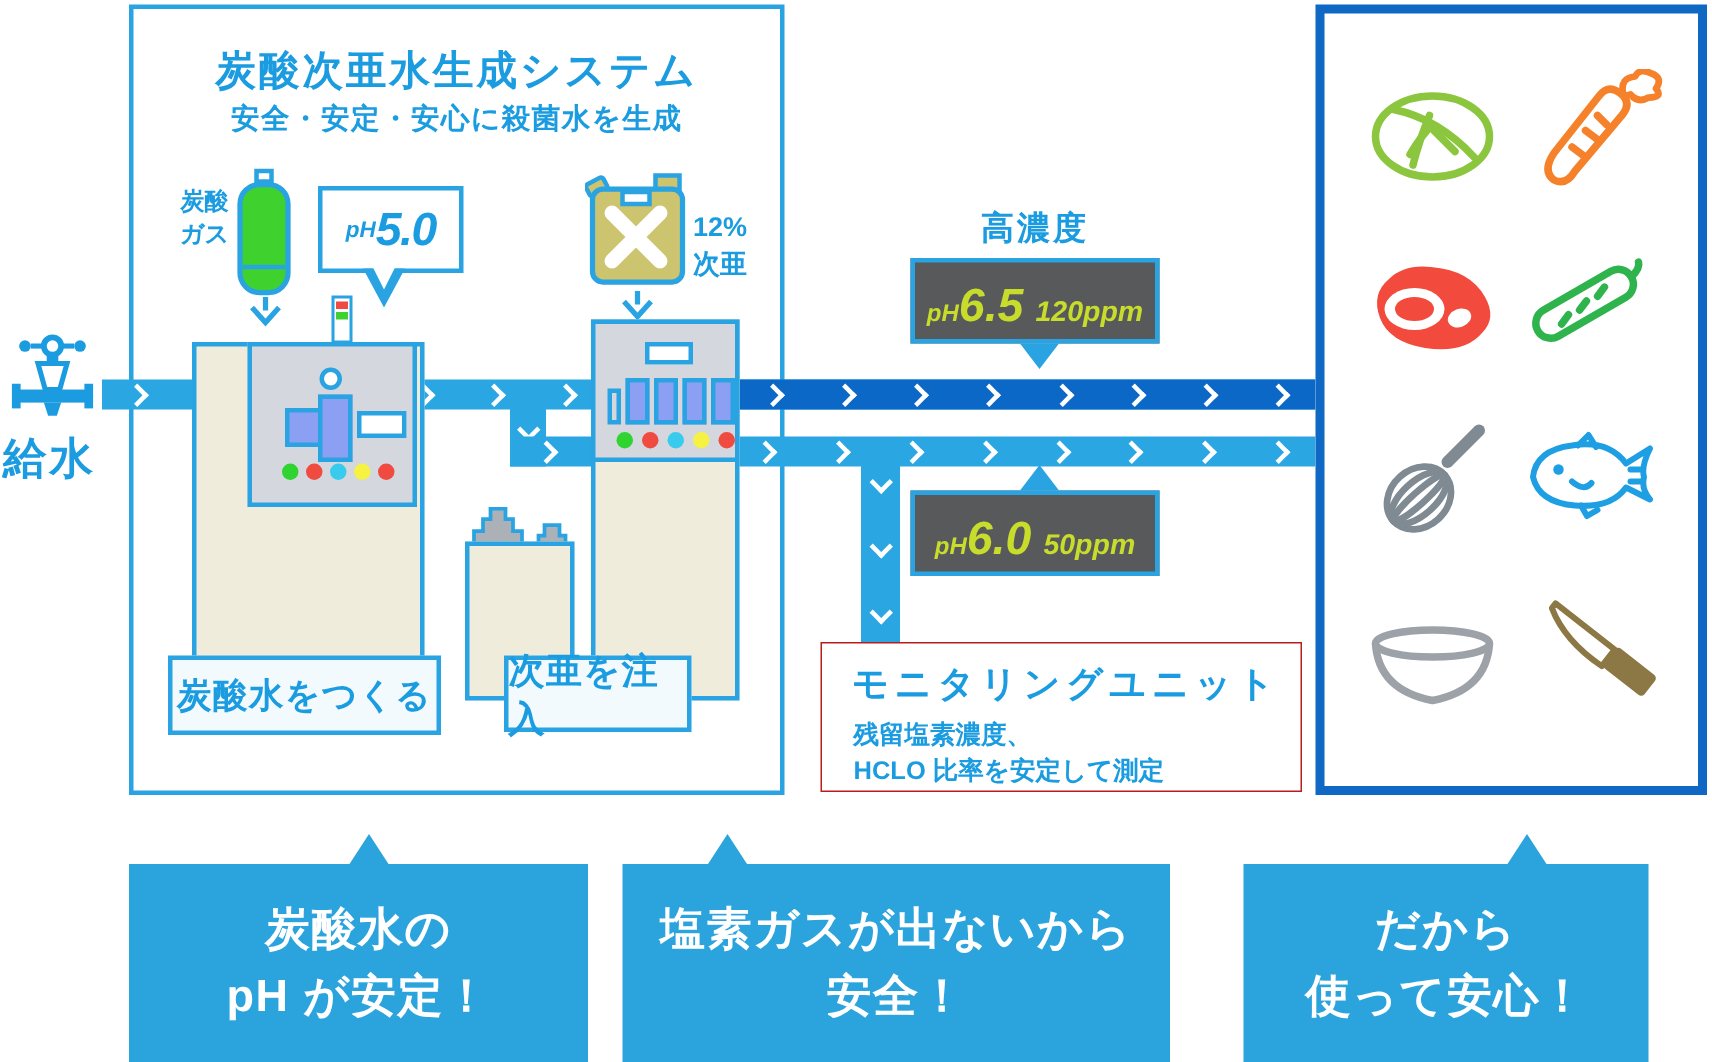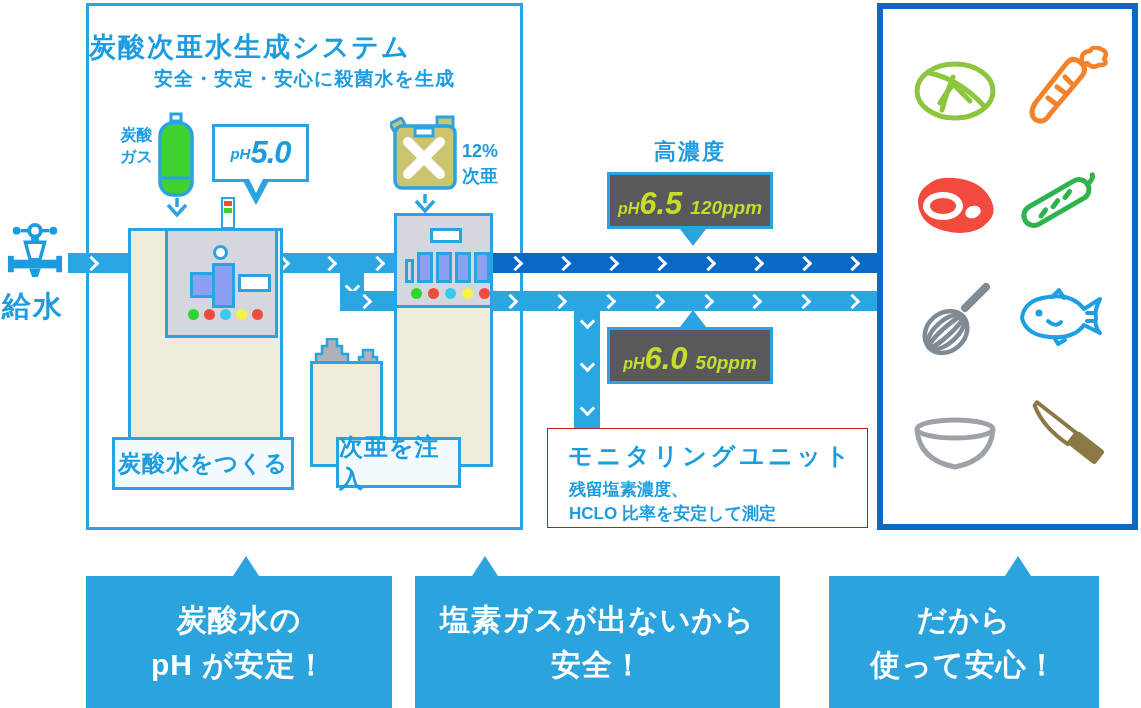--- a/index.html
+++ b/index.html
@@ -3,21 +3,21 @@
 <meta charset="utf-8">
 <style>
   html,body{margin:0;padding:0;background:#fff;}
   .stage{position:relative;width:1141px;height:708px;background:#fff;overflow:hidden;
          font-family:"Liberation Sans","DejaVu Sans",sans-serif;font-weight:bold;color:#1B9CE0;}
   .abs{position:absolute;}
 
   
   .sys-box{position:absolute;left:86px;top:3px;width:437px;height:527px;
            border:3px solid #2AA3E2;background:#fff;box-sizing:border-box;}
-  .sys-title{position:absolute;left:0;right:0;top:23px;
+  .sys-title{position:absolute;left:0;right:0;top:23px;text-align:center;
              font-size:27px;letter-spacing:2px;color:#1B9CE0;}
   .sys-subtitle{position:absolute;left:0;right:0;top:60px;text-align:center;
                 font-size:19px;letter-spacing:1px;color:#1B9CE0;}
 
   
   .pipe{position:absolute;background:#2AA7E2;display:flex;align-items:center;
         justify-content:space-around;z-index:2;}
   .pipe.dark{background:#0C68C6;}
   .pipe.v{flex-direction:column;z-index:1;}
   .chev{display:block;width:8px;height:8px;border:solid #fff;border-width:3.5px 3.5px 0 0;

